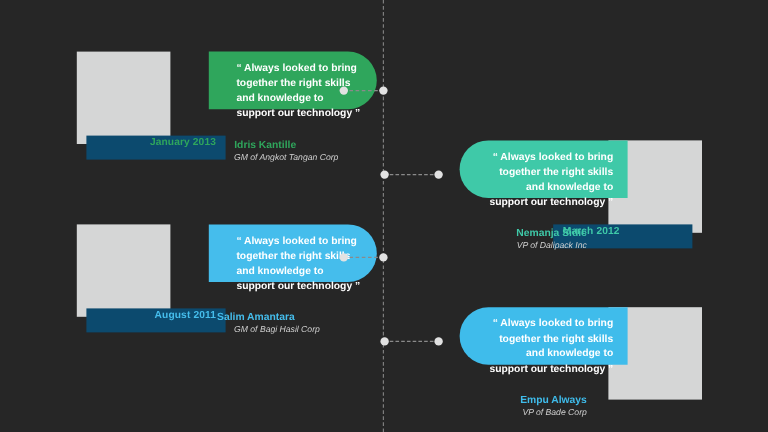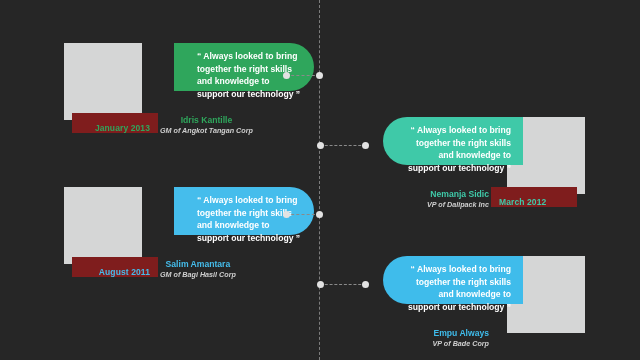--- a/index.html
+++ b/index.html
@@ -66,25 +66,25 @@
   .thumb {
     position: absolute;
     top: 0;
     width: 78px;
     height: 77px;
     background: #d5d6d6;
   }
   
   .datebar {
     position: absolute;
-    width: 86px;
+    width: 116px;
     height: 20px;
-    background: #7f1d1d;
+    background: #0c4a6e;
     display: flex;
-    align-items: flex-end;
+    align-items: flex-start;
   }
   .datebar span {
     font-size: 8.5px;
     font-weight: bold;
     letter-spacing: .1px;
     white-space: nowrap;
   }
 
   
   .pill {
@@ -106,24 +106,25 @@
   .attrib { position: absolute; }
   .attrib .who {
     font-size: 8.6px;
     font-weight: bold;
     line-height: 11px;
     white-space: nowrap;
   }
   .attrib .role {
     font-size: 7.2px;
     font-style: italic;
-    font-weight: bold;
+    font-weight: normal;
     color: #cfcfcf;
     line-height: 10px;
     white-space: nowrap;
+    margin-left: 35px;
   }
 
   
   .side-left .thumb    { left: 0; }
   .side-left .datebar  { left: 8px; top: 70px; justify-content: flex-end; padding-right: 8px; }
   .side-left .pill     { left: 62px; border-radius: 0 34px 34px 0; text-align: left; }
   .side-left .attrib   { left: 96px; top: 72px; text-align: center; }
 
   
   .side-right .thumb   { right: 0; }

